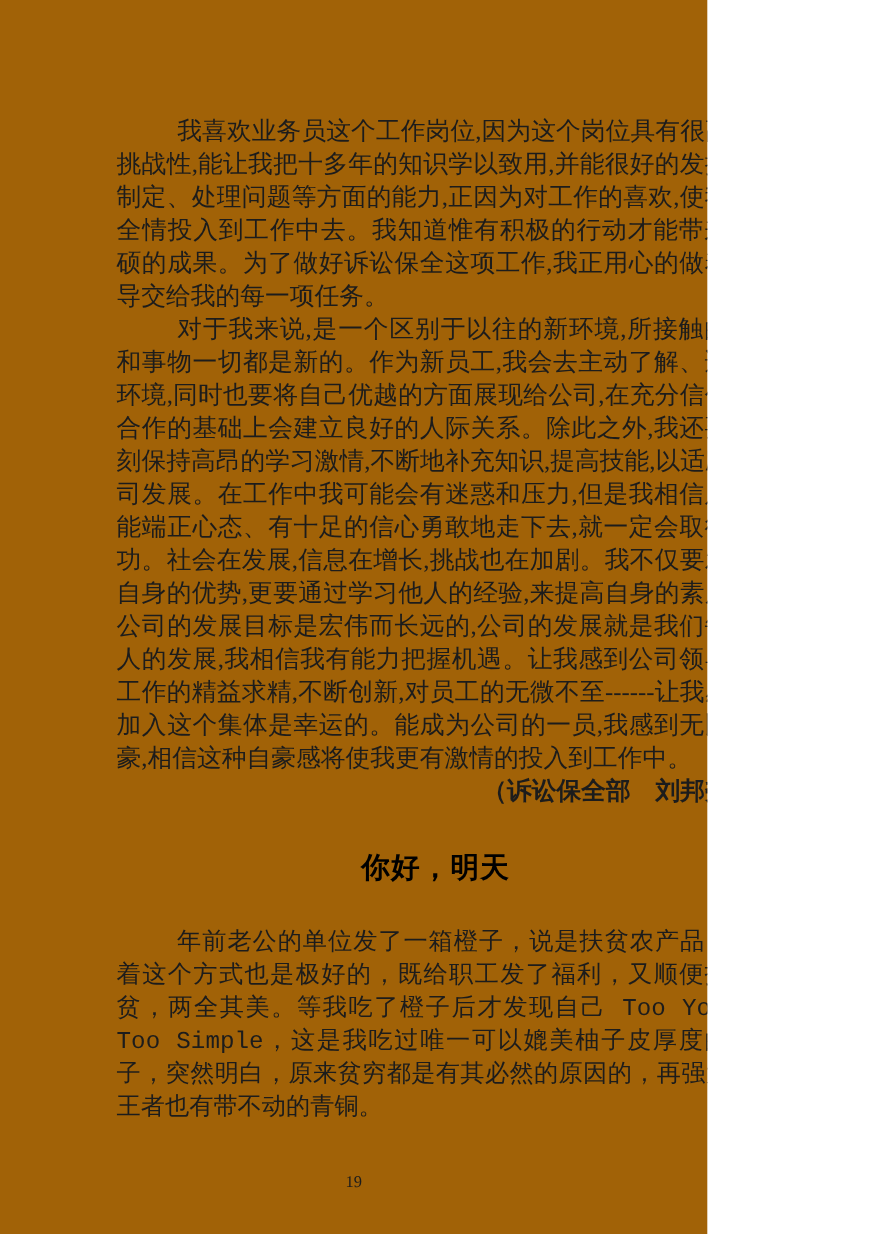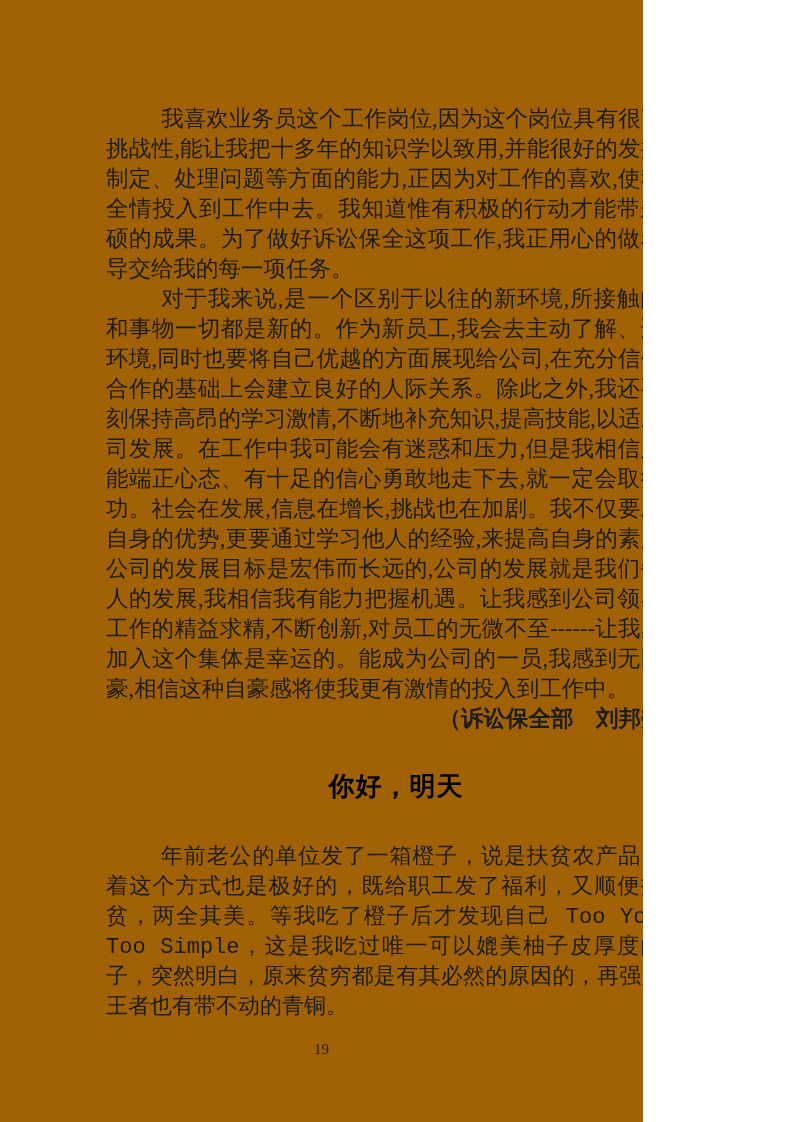--- a/index.html
+++ b/index.html
@@ -37,42 +37,42 @@
     clear: both;
   }
   .signature {
     float: right;
     text-indent: 0;
     white-space: nowrap;
     font-weight: bold;
   }
   .article-title {
     margin: 36px 0 0 0;
-    font-family: Liberation Mono, monospace;
+    font-family: Liberation Sans, sans-serif;
     font-weight: bold;
     font-size: 26px;
     line-height: 36px;
     text-align: center;
     color: #000000;
     letter-spacing: 1px;
   }
   .article-tomorrow p {
     margin: 37px 0 0 0;
     font-family: "Liberation Mono", "DejaVu Sans Mono", monospace;
     font-size: 22px;
     line-height: 30px;
     text-align: justify;
     text-indent: 2.5em;
     color: #1c1c1c;
     text-indent: 2.5em;
   }
   .page-footer {
     position: absolute;
     left: 0;
-    top: 1040px;
+    top: 1066px;
     width: 100%;
     text-align: center;
   }
   .page-number {
     font-family: "Liberation Serif", "DejaVu Serif", serif;
     font-size: 15px;
     color: #1c1c1c;
   }
 </style>
 </head>

